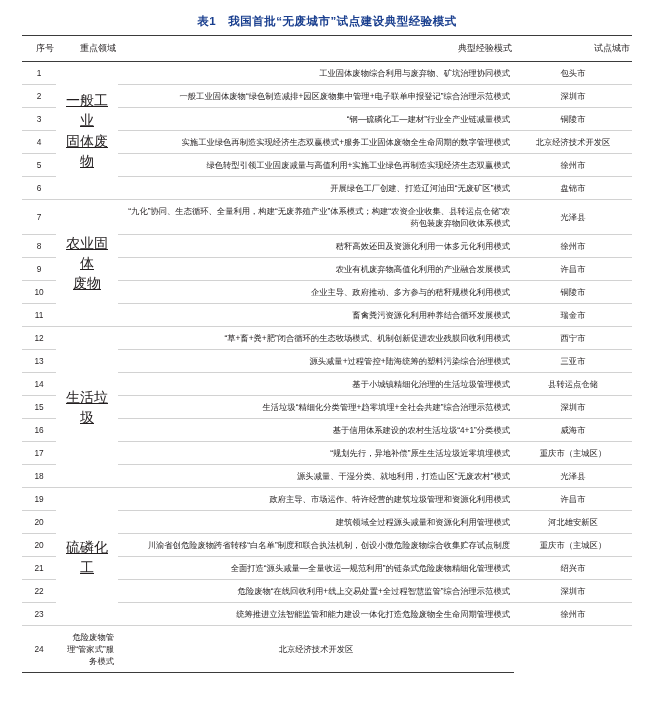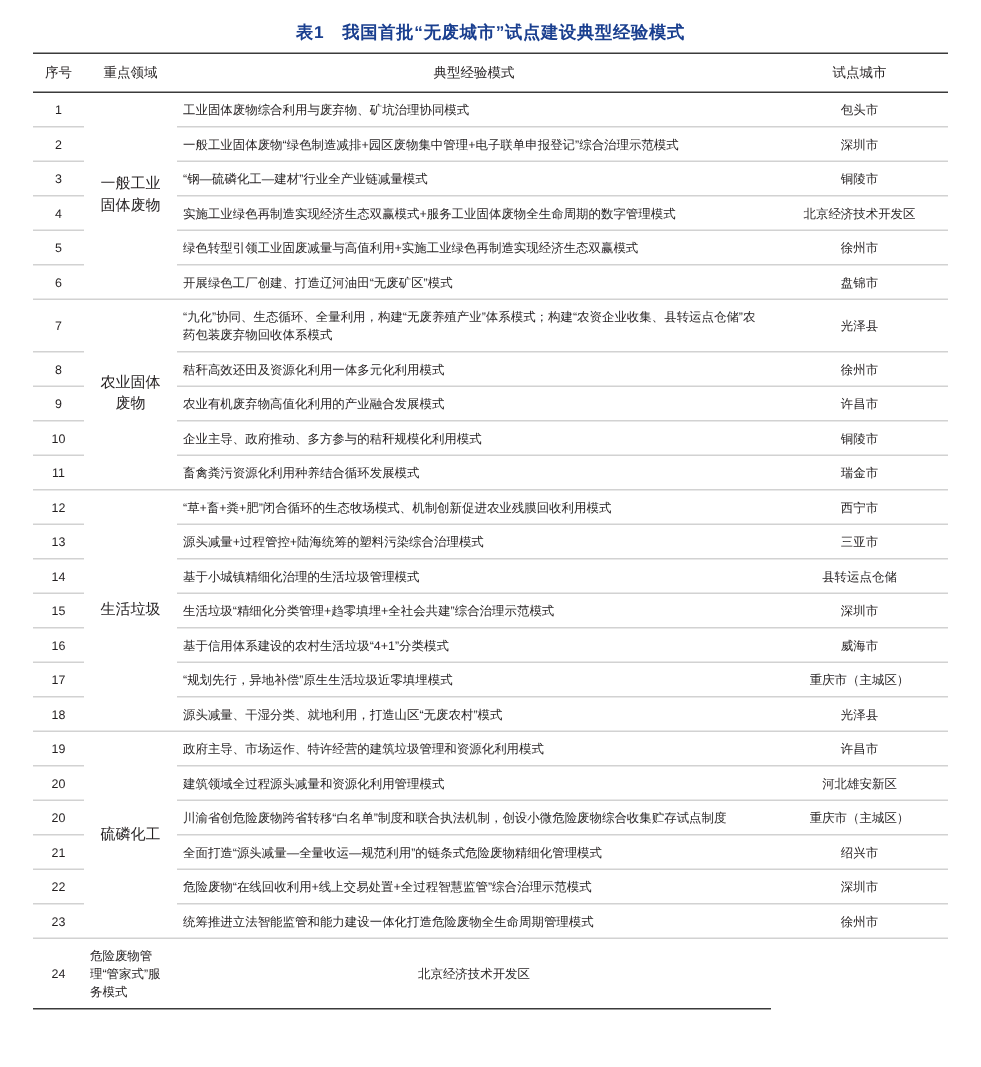--- a/index.html
+++ b/index.html
@@ -46,41 +46,42 @@
   table.main col.c-area  { width: 62px; }
   table.main col.c-mode  { width: auto; }
   table.main col.c-city  { width: 118px; }
 
   table.main thead th {
     font-size: 9px;
     font-weight: normal;
     padding: 6px 2px;
     border-top: 1.1px solid #3b3b3b;
     border-bottom: 0.8px solid #3b3b3b;
-    text-align: center;
+    text-align: right;
     color: #231f20;
   }
   table.main tbody td {
     padding: 5px 4px;
     border-bottom: 0.6px solid #d2d2d2;
     vertical-align: middle;
     line-height: 1.45;
     color: #231f20;
   }
   td.no, td.city, td.area {
     text-align: center;
   }
   td.mode {
-    text-align: left;
+    text-align: right;
     padding-left: 8px;
     padding-right: 8px;
   }
   td.area {
-    font-size: 10px;
+    font-size: 14px;
     line-height: 1.5;
+    text-decoration: underline;
   }
   tbody tr:last-child td {
     border-bottom: 1.1px solid #3b3b3b;
   }
   .nowrap-city { white-space: nowrap; }
 </style>
 </head>
 <body>
 
 <div class="page">

